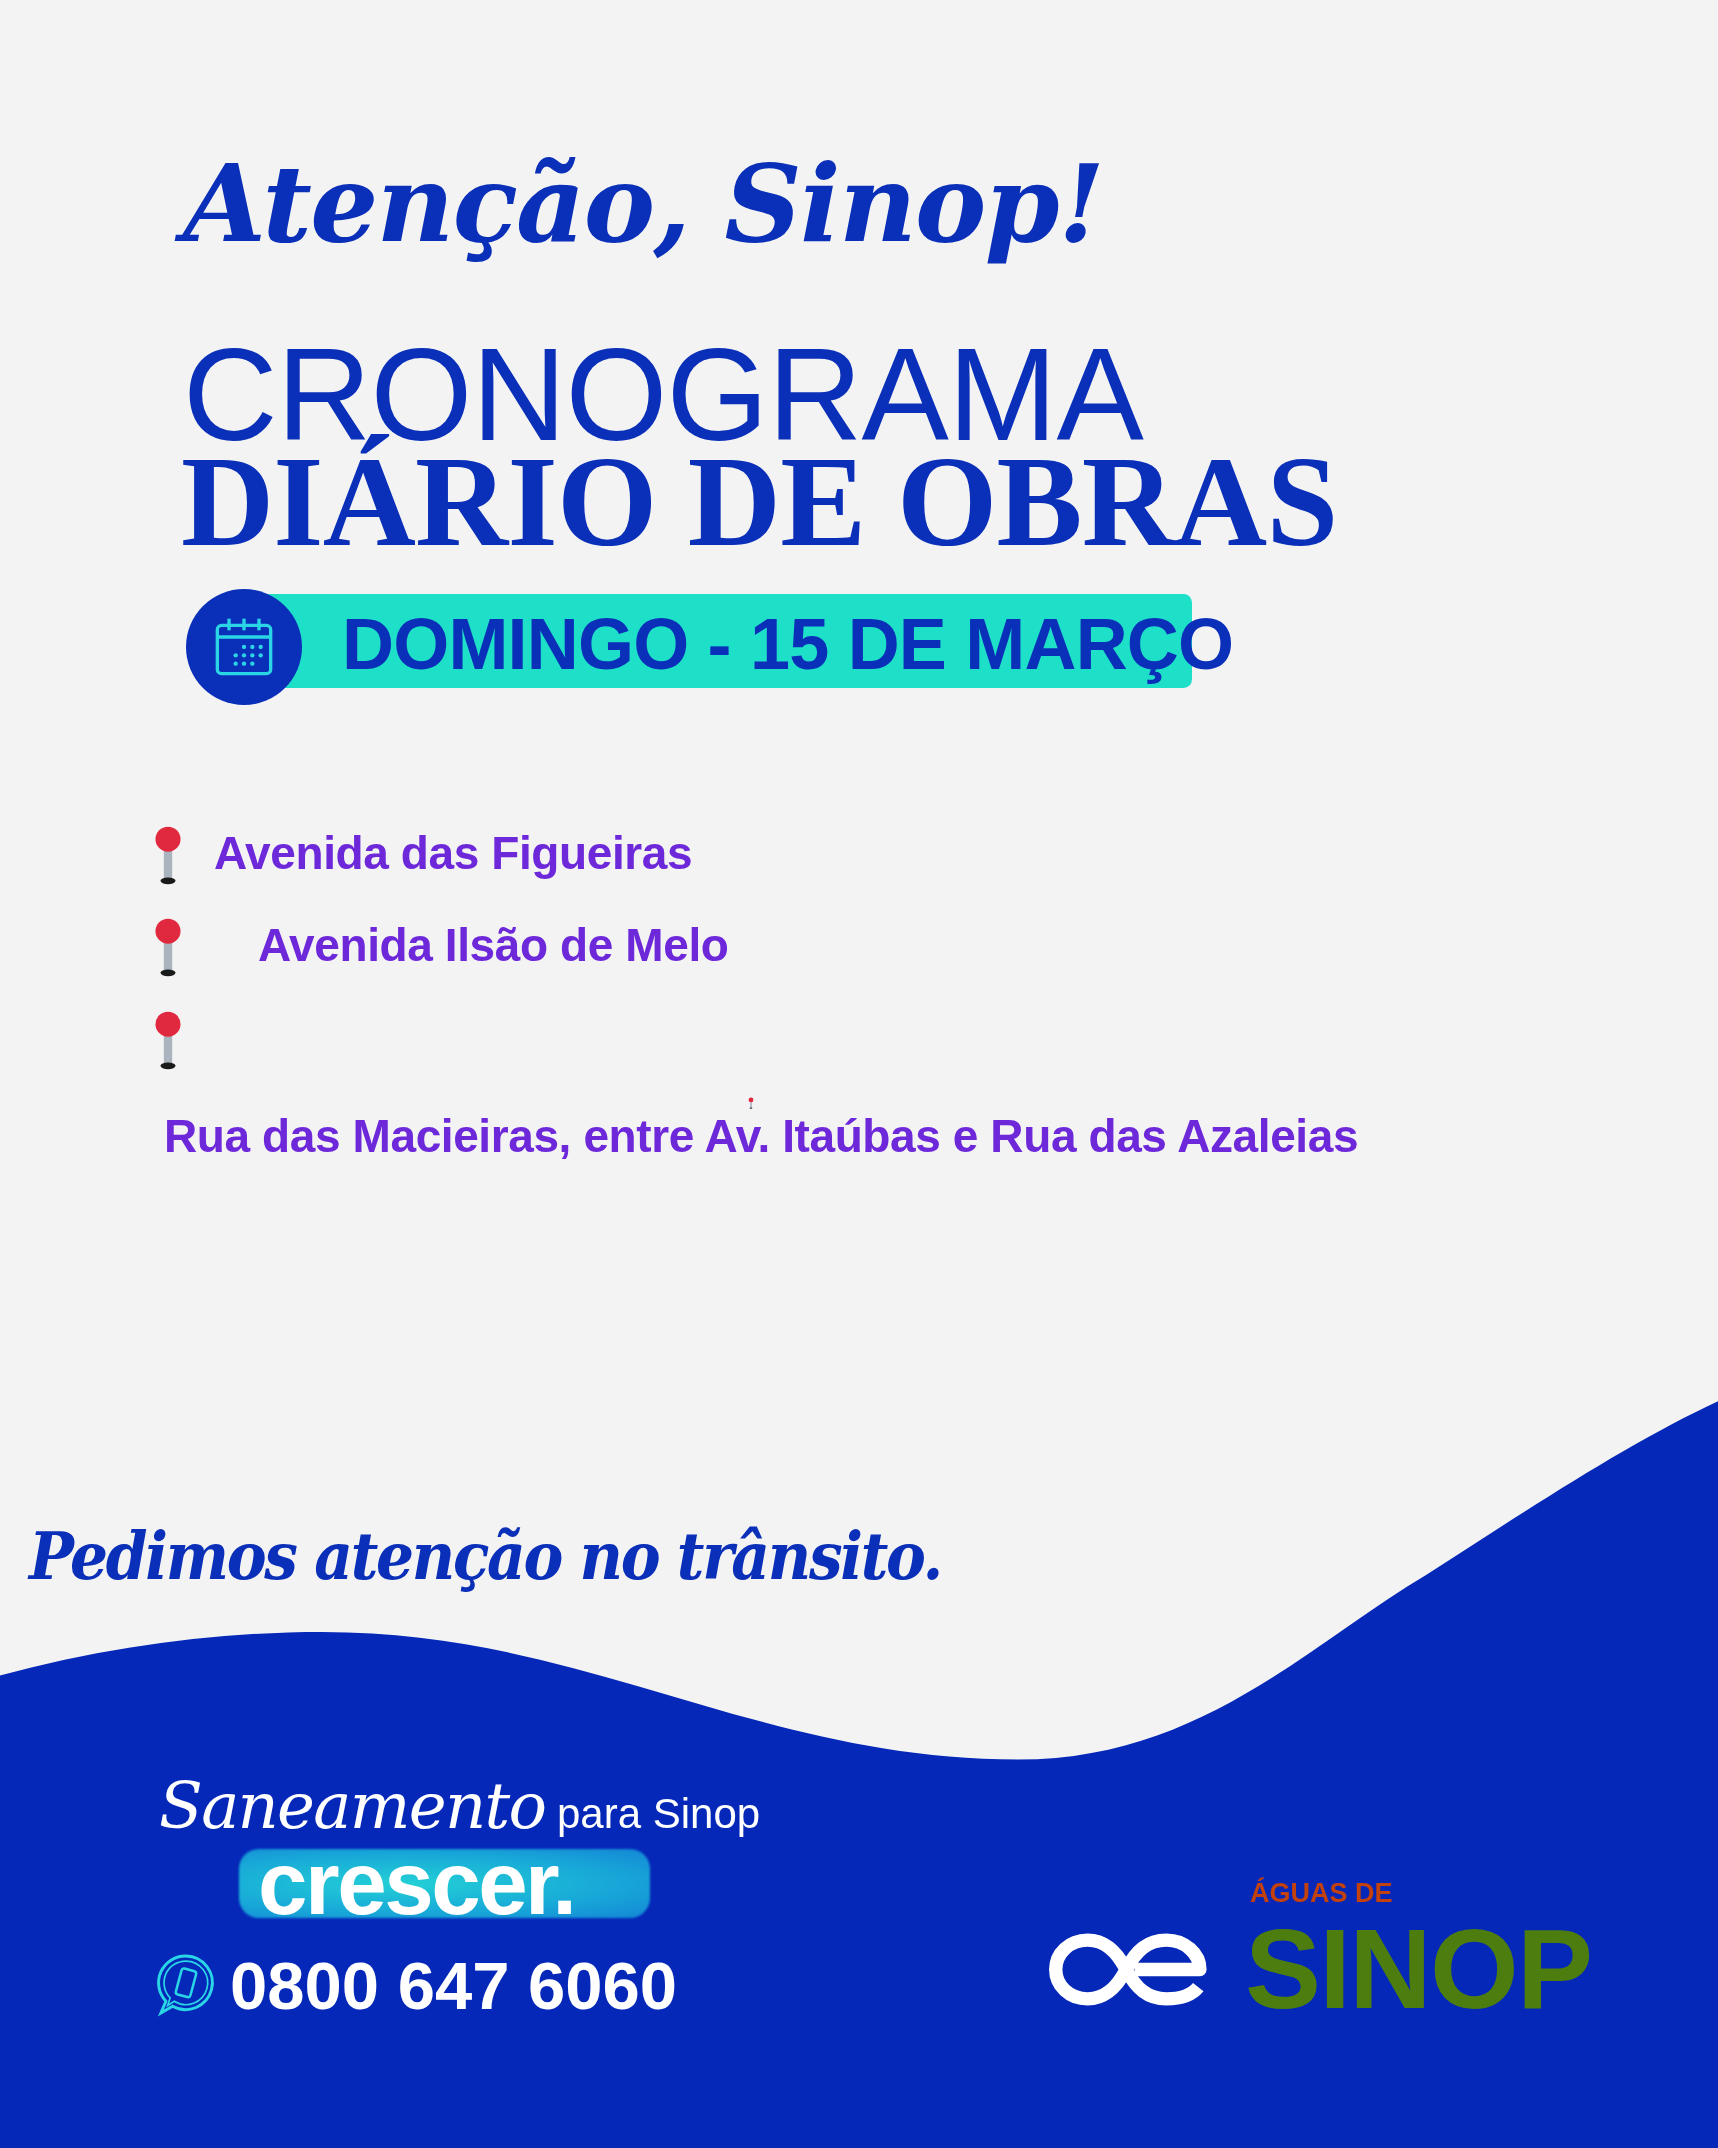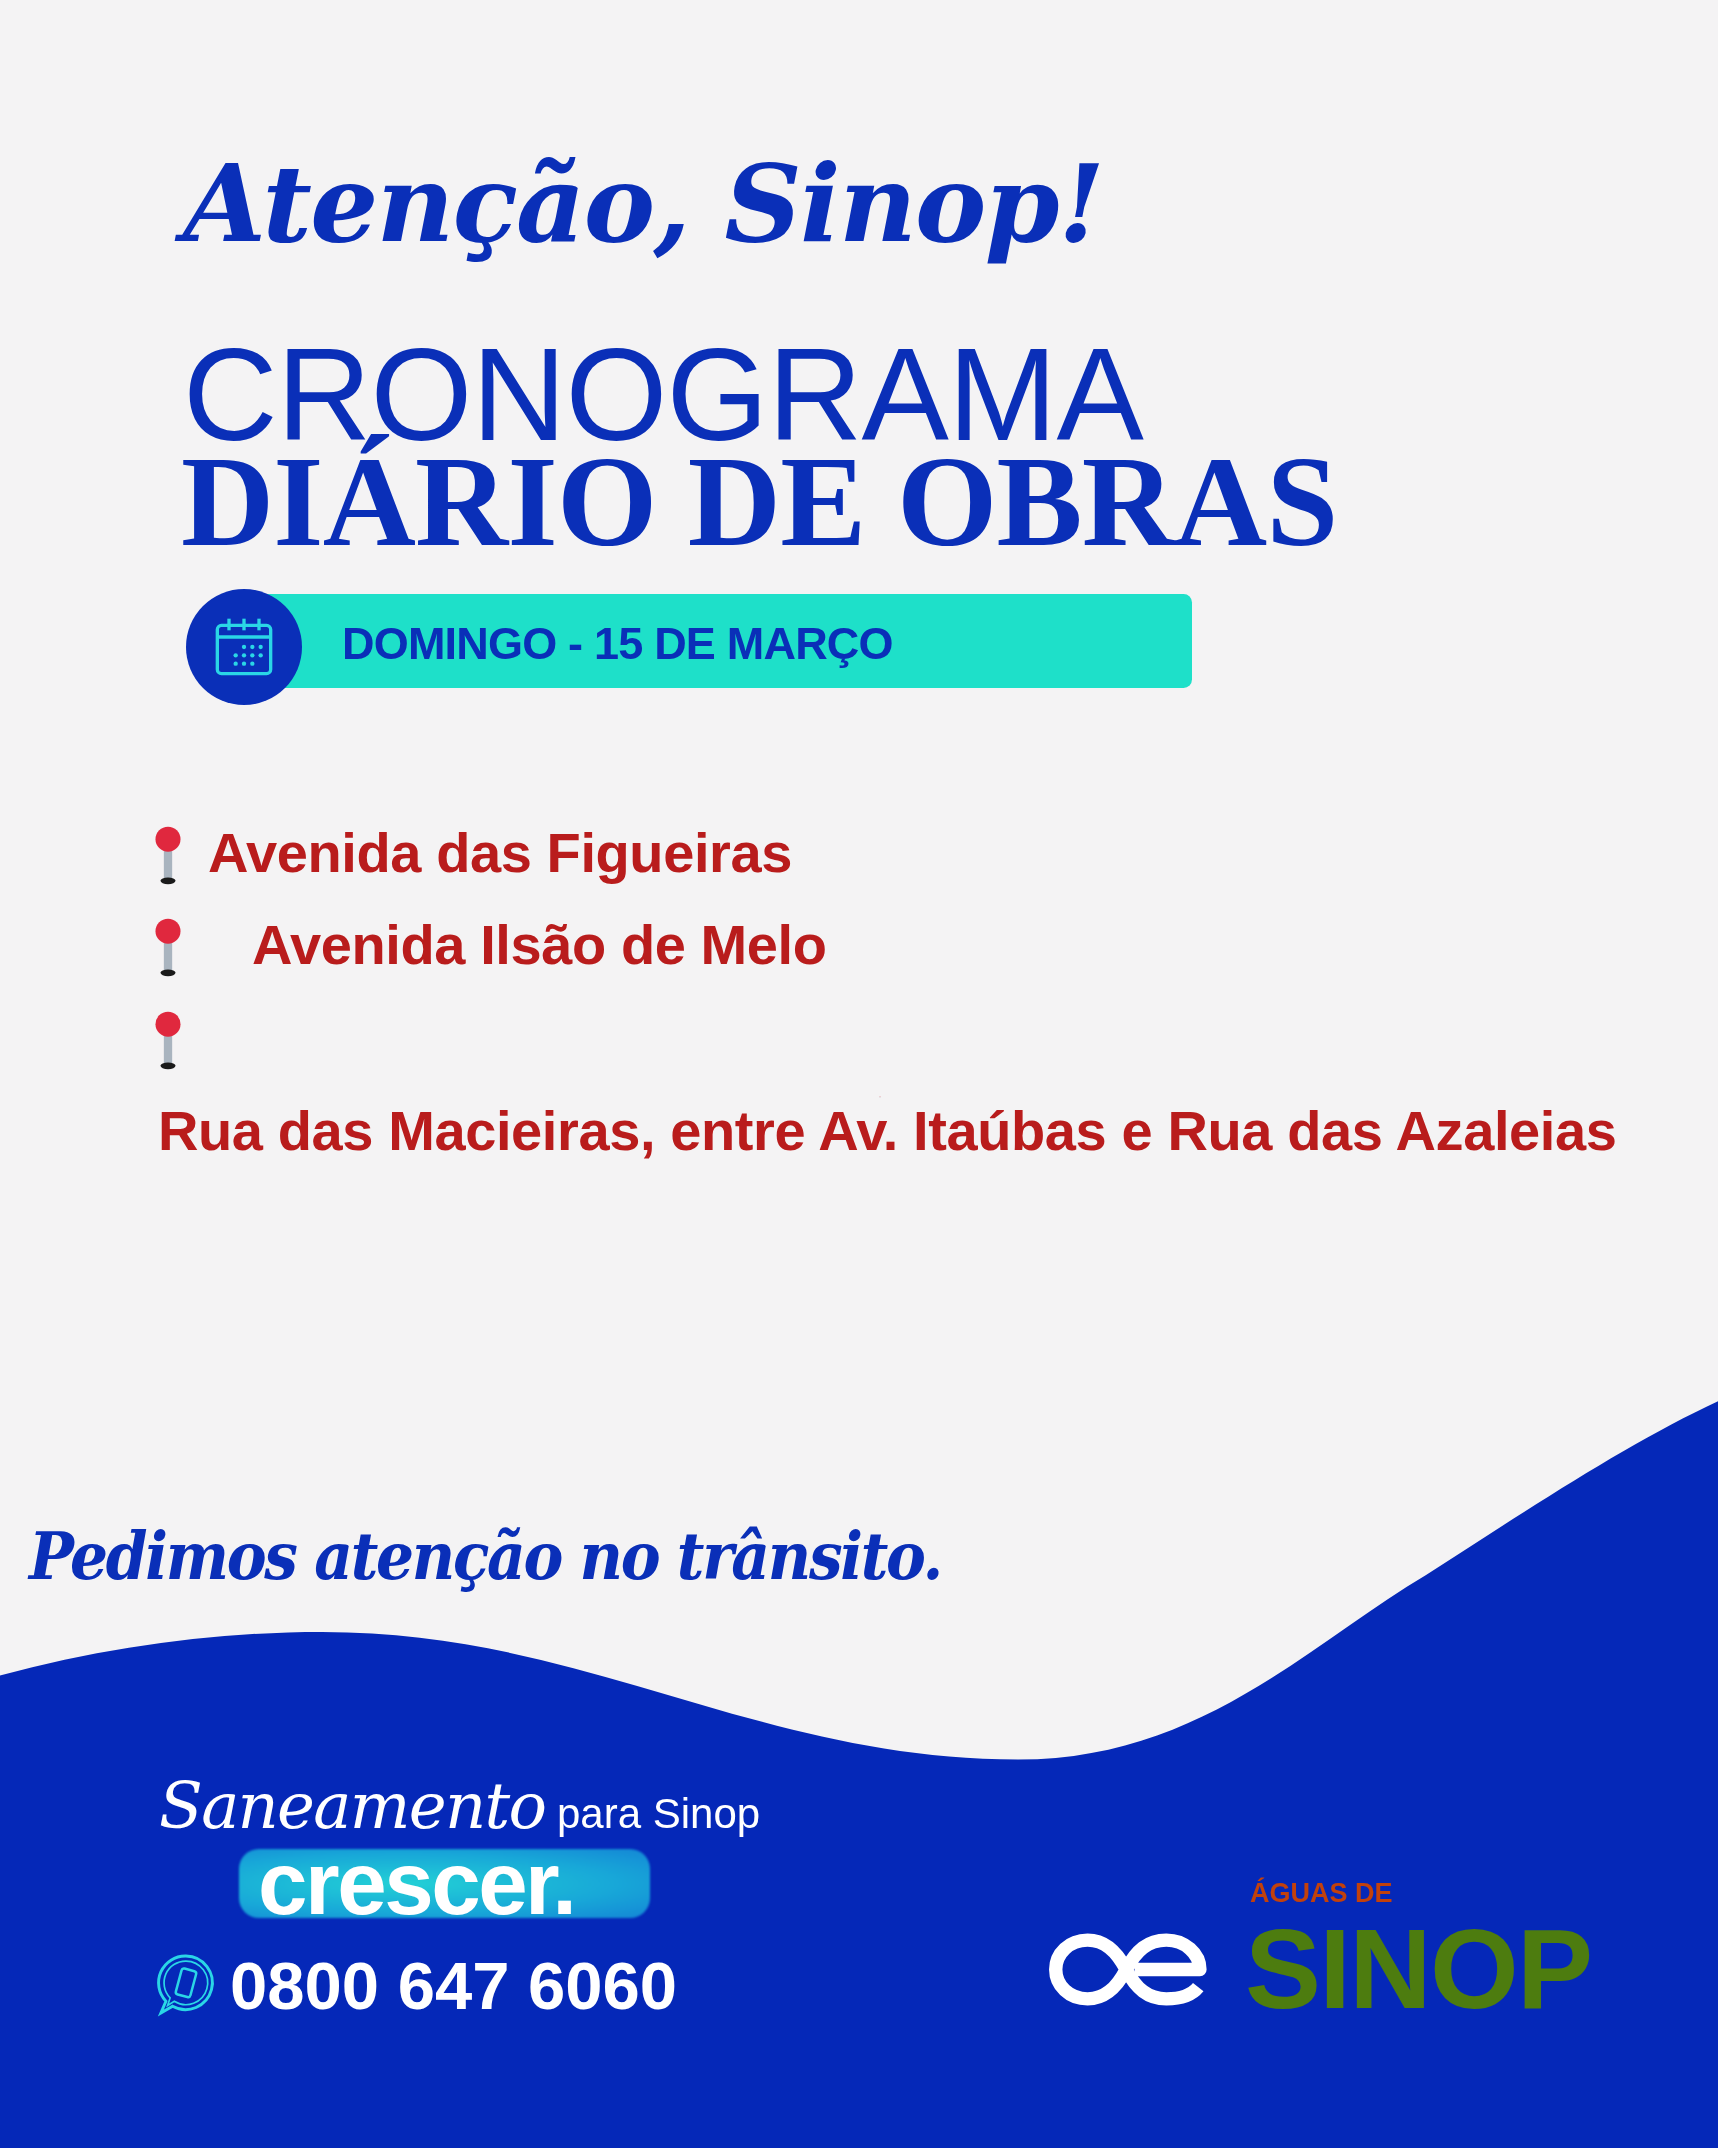--- a/index.html
+++ b/index.html
@@ -35,38 +35,38 @@
       font-weight: bold; color: #0a2fb8;
       white-space: nowrap; letter-spacing: -0.8px;
     }
 
     .date-bar {
       left: 252px; top: 594px; width: 940px; height: 94px;
       background: #1ee0c9; border-radius: 8.4px;
     }
     .date-text {
       left: 342px; top: 606px; height: 76px;
-      font-size: 45px; line-height: 76px; font-weight: bold;
+      font-size: 72px; line-height: 76px; font-weight: bold;
       color: #0a2fb8; white-space: nowrap; letter-spacing: -0.8px;
     }
     .cal-circle {
       left: 186px; top: 589px; width: 116px; height: 116px;
       border-radius: 50%; background: #0a2fb8;
       display: flex; align-items: center; justify-content: center;
     }
 
     .list { left: 0; top: 0; }
     .list-item {
       position: absolute; left: 143px; height: 67px;
       display: flex; align-items: center;
     }
     .pin { width: 50px; height: 67px; position: relative; }
     .street {
-      margin-left: 15px;
-      font-size: 56px; font-weight: bold; color: #b91c1c;
+      margin-left: 21px;
+      font-size: 46px; font-weight: bold; color: #6d28d9;
       white-space: nowrap; letter-spacing: -0.4px;
     }
 
     .closing {
       left: 28.5px; top: 1510px;
       font-family: "DejaVu Serif", serif;
       font-style: italic; font-weight: bold;
       font-size: 65px; line-height: 92px; color: #0a2fb8;
       white-space: nowrap; letter-spacing: -2.5px;
       transform: scaleX(0.92); transform-origin: left;

